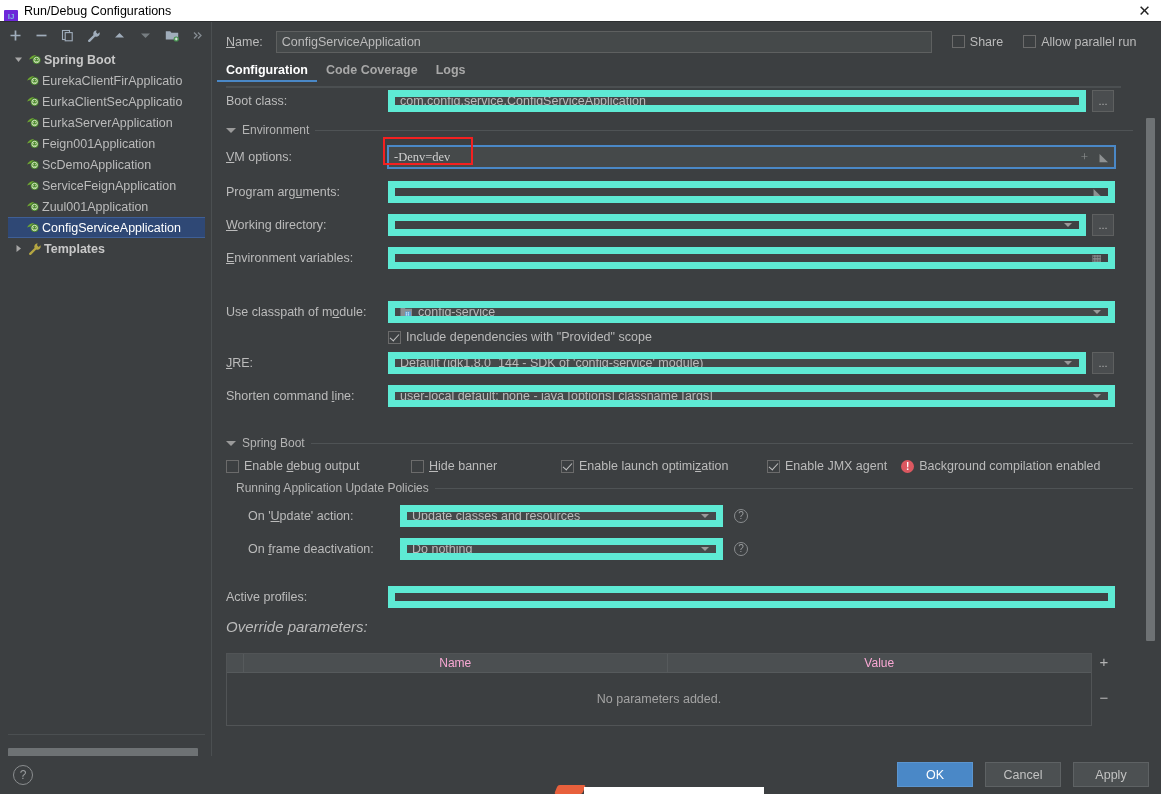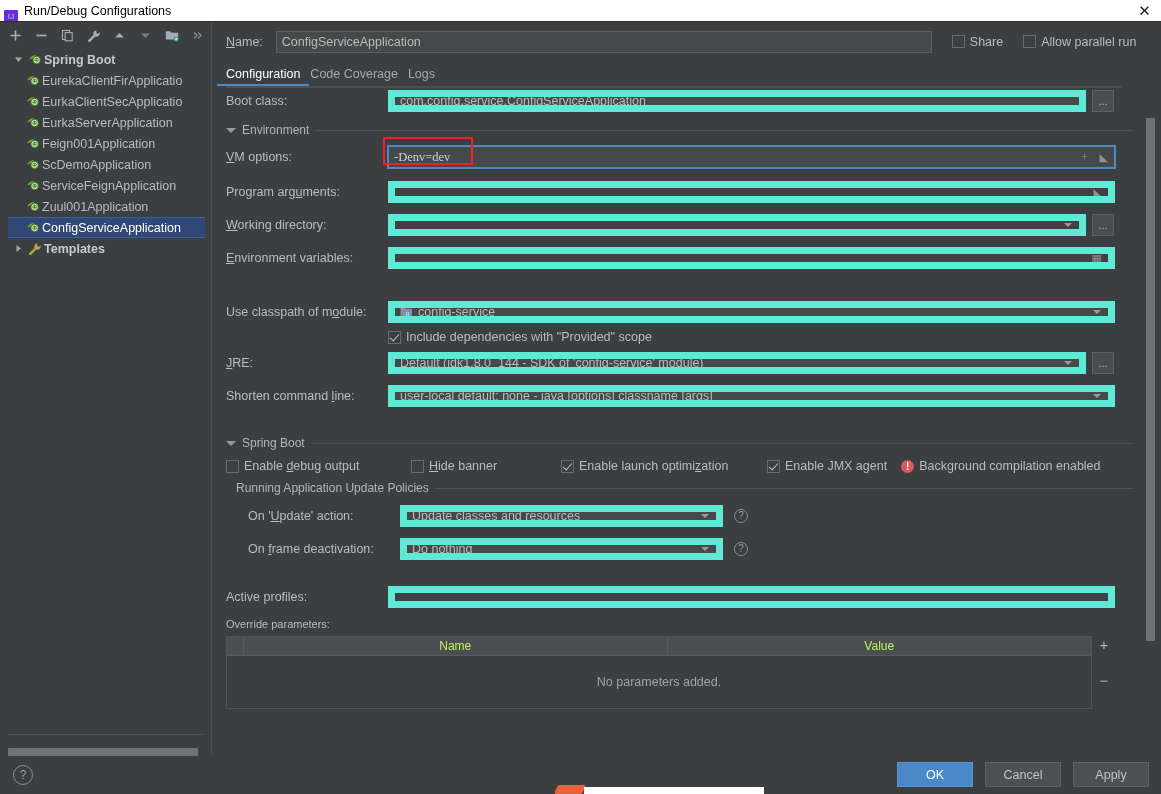--- a/index.html
+++ b/index.html
@@ -171,25 +171,26 @@
     left: 3px; top: 0px;
     width: 4px; height: 8px;
     border: solid #c0c0c0;
     border-width: 0 1.6px 1.6px 0;
     transform: rotate(42deg);
   }
 
   
   #tabs {
     display: flex;
-    align-items: flex-end;
+    align-items: center;
     height: 28px;
     padding-left: 14px;
-    gap: 10px;
+    gap: 18px;
     margin-top: 3px;
+    font-weight: bold;
   }
   .tab {
     font-size: 12.5px;
     color: #a8a8a8;
     padding-bottom: 5px;
     cursor: pointer;
     position: relative;
   }
   .tab.active { color: #ffffff; }
   .tab.active::after {
@@ -347,29 +348,29 @@
     color: #9a9d9f;
     font-size: 10px;
     line-height: 12px;
     text-align: center;
     margin-left: 11px;
     cursor: pointer;
     flex: 0 0 14px;
   }
 
   
-  #params-label { font-size: 11px; color: #bbbbbb; margin: 4px 0 6px 0; }
+  #params-label { font-size: 15px; color: #bbbbbb; margin: 4px 0 18px 0; font-style: italic; }
   #params-table {
     display: flex;
     width: 890px;
   }
   #params-grid { flex: 1 1 auto; border: 1px solid #515456; background: #3c3f41; }
   #params-head { display: flex; height: 19px; background: #4b4f51; border-bottom: 1px solid #565a5c; }
   .phcell {
-    font-size: 12px; color: #bef264;
+    font-size: 12px; color: #f9a8d4;
     display: flex; align-items: center; justify-content: center;
     border-right: 1px solid #565a5c;
   }
   #ph-gutter { flex: 0 0 17px; }
   #ph-name { flex: 1 1 50%; }
   #ph-value { flex: 1 1 50%; border-right: none; }
   #params-body {
     height: 52px;
     display: flex; align-items: center; justify-content: center;
     font-size: 12.5px; color: #a3a3a3;

